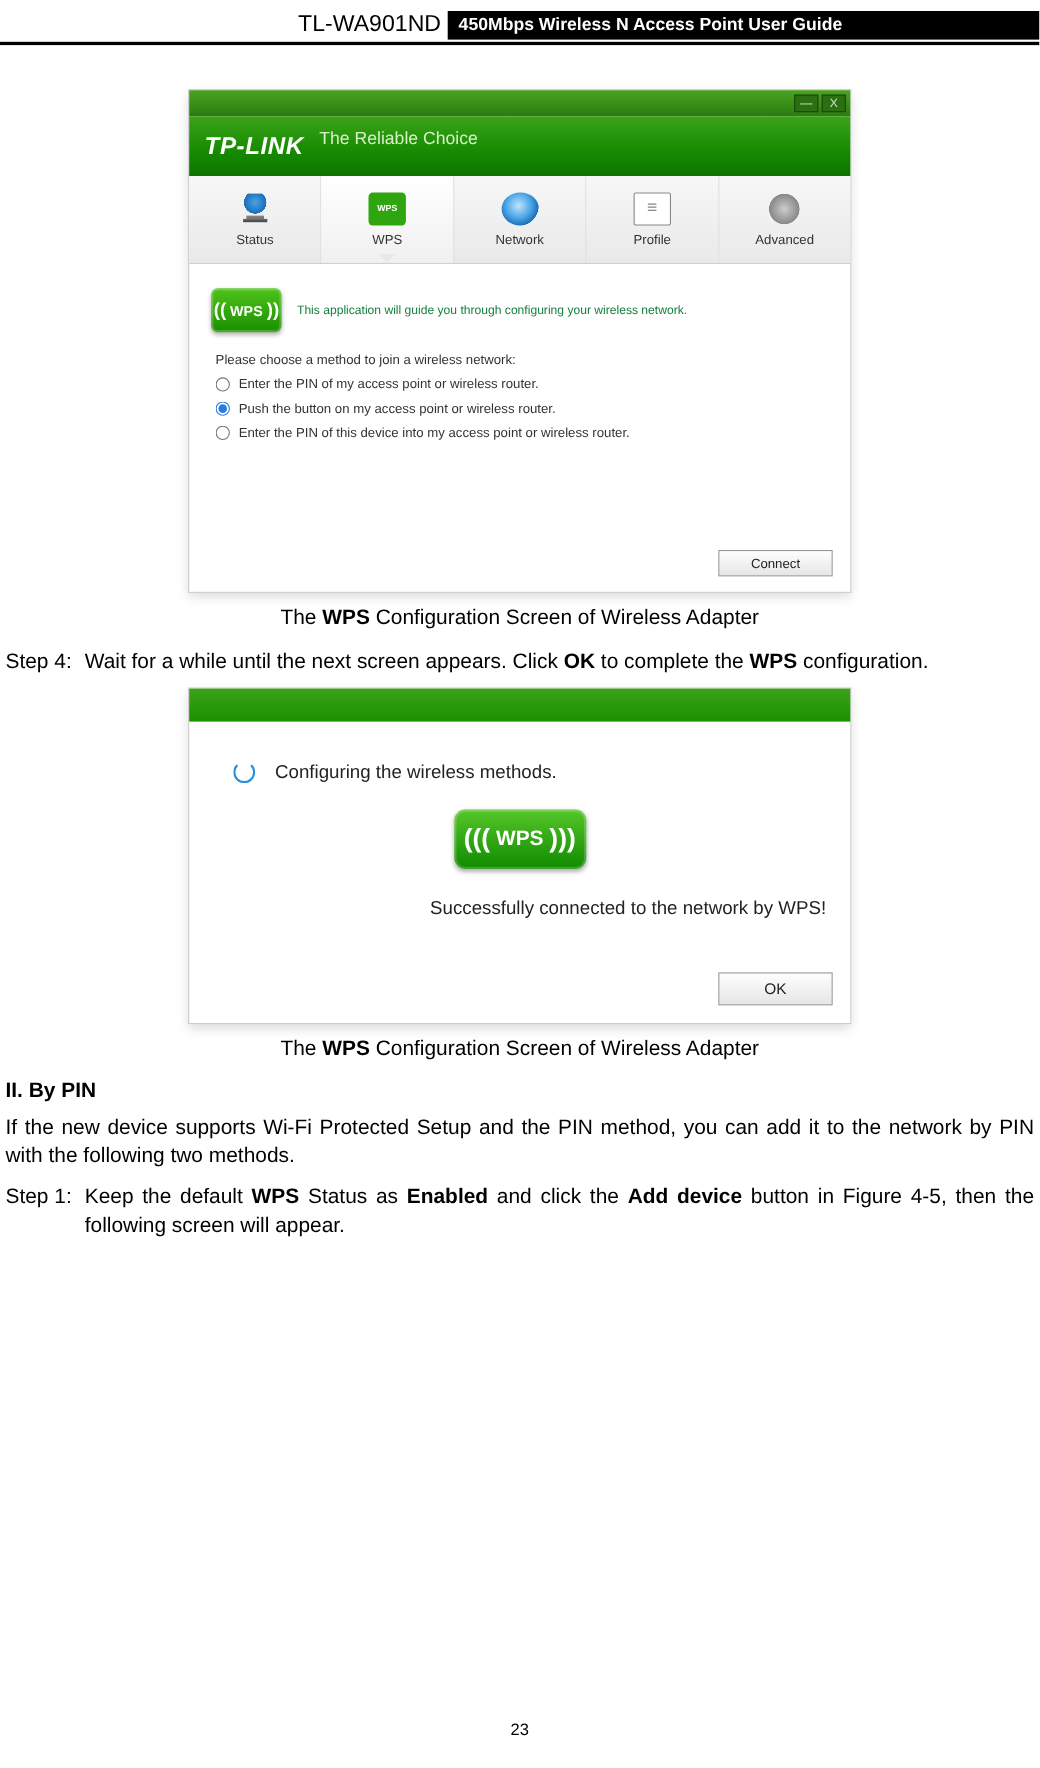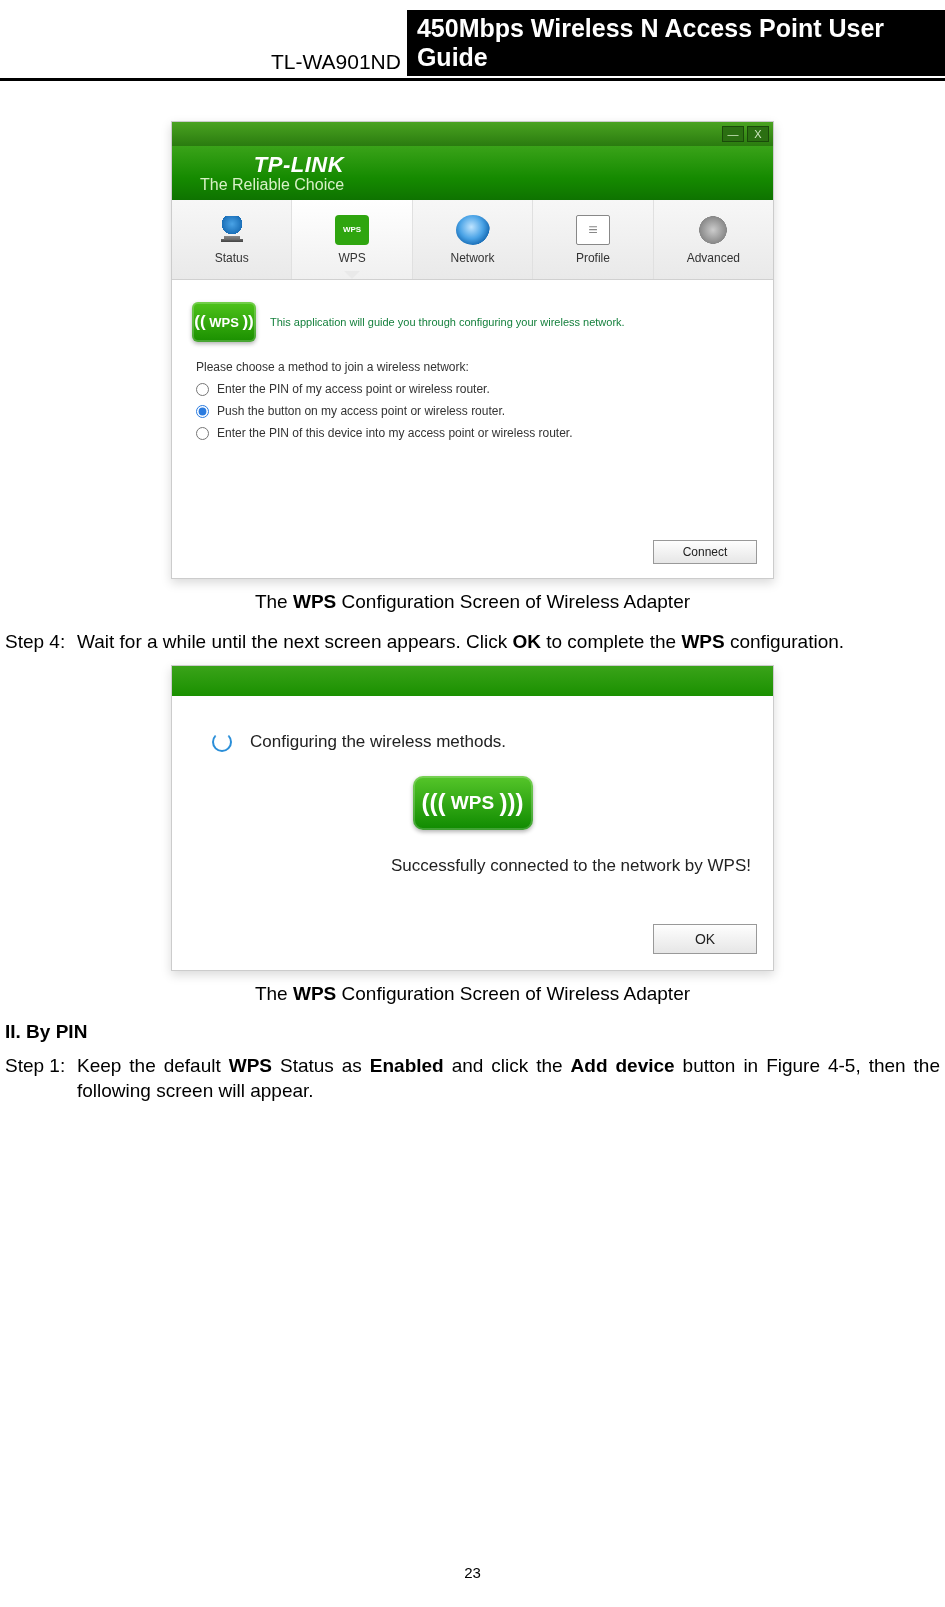--- a/index.html
+++ b/index.html
@@ -1,20 +1,20 @@
 <!DOCTYPE html>
 <html><head>
 <meta charset="utf-8">
 <style>
   * { box-sizing: border-box; margin: 0; padding: 0; }
   body { width: 945px; height: 1607px; font-family: Arial, sans-serif; background: #fff; color: #000; position: relative; }
   .page { padding: 10px 0 0 0; }
   .header-row { display: flex; align-items: flex-end; width: 100%; border-bottom: 3px solid #000; padding-bottom: 2px; margin-bottom: 40px; }
   .model { font-weight: normal; font-size: 21px; padding: 0 6px 2px 6px; margin-left: 265px; }
-  .guide-title { background: #000; color: #fff; font-weight: bold; font-size: 25px; padding: 4px 10px; flex: 1; }
+  .guide-title { background: #000; color: #fff; font-weight: bold; font-size: 16px; padding: 4px 10px; flex: 1; }
   .content { padding: 0 5px; }
   .fig1-wrap { width: 603px; margin: 0 auto 12px auto; border: 1px solid #ccc; box-shadow: 0 4px 10px rgba(0,0,0,0.15); background:#fff;}
   .titlebar { height: 24px; background: linear-gradient(#4aa321,#2a7b0f); display:flex; justify-content:flex-end; align-items:center; padding-right:4px; gap:3px;}
   .titlebar .btn { width:22px; height:16px; background:#2b6f12; border:1px solid #1a4a0a; color:#cfe8c0; font-size:11px; display:flex; align-items:center; justify-content:center; }
   .brand { height: 54px; background: linear-gradient(#3aa319,#158a00 60%,#0e7300); display:flex; align-items:center; padding-left:14px;}
   .brand-name { color:#fff; font-weight:bold; font-style:italic; font-size:22px; letter-spacing:0.5px; font-family: Arial, sans-serif;}
   .brand-tag { color:#d8f1c6; font-size:16px; margin-left:14px; margin-top:-2px;}
   .tabs { height:80px; background: linear-gradient(#f7f7f7,#e9e9e9); border-bottom:1px solid #d0d0d0; display:flex; }
   .tab { flex:1; display:flex; flex-direction:column; align-items:center; justify-content:center; gap:6px; border-right:1px solid #e0e0e0; font-size:12px; color:#333; position:relative;}
   .tab:last-child{border-right:none;}
@@ -58,21 +58,21 @@
     linear-gradient(#888,#666) 50% 82%/16px 4px no-repeat,
     linear-gradient(#666,#444) 50% 92%/22px 3px no-repeat;
     border-radius:3px;
   }
   .ico-wps{ background:#2fa50f; border-radius:4px; position:relative;}
   .ico-wps::after{content:"WPS"; color:#fff; font-size:8px; font-weight:bold; position:absolute; inset:0; display:flex; align-items:center; justify-content:center;}
   .ico-globe{ background: radial-gradient(circle at 45% 40%, #bfe4ff 0%, #4aa3e6 45%, #1a6fb8 70%, transparent 72%); border-radius:50%;}
   .ico-profile{ width:24px; height:30px; background:#fff; border:1px solid #888; border-radius:2px; position:relative;}
   .ico-profile::before{content:"≡"; position:absolute; inset:0; display:flex; align-items:center; justify-content:center; font-size:16px; color:#888;}
   .ico-advanced{ background: radial-gradient(circle at 50% 50%, #ccc 0%, #888 60%, transparent 62%); border-radius:50%;}
-  .brand-block{display:flex; flex-direction:column;align-items:flex-end;}
+  .brand-block{display:flex; flex-direction:row;}
 </style>
 </head>
 <body>
 
 <div class="page">
   <div class="header-row">
     <div class="model">TL-WA901ND</div>
     <div class="guide-title">450Mbps Wireless N Access Point User Guide</div>
   </div>
 
@@ -159,20 +159,21 @@
       <div class="fig2-footer">
         <button class="btn-ok">OK</button>
       </div>
     </div>
 
     <div class="caption">
       <span>The </span><b>WPS</b><span> Configuration Screen of Wireless Adapter</span>
     </div>
 
     <div class="h2">II.   By PIN</div>
+    <div class="para">If the new device supports Wi-Fi Protected Setup and the PIN method, you can add it to the network by PIN with the following two methods.</div>
 
     <div class="step-row">
       <div class="step-label">Step 1:</div>
       <div class="step-body">
         <span>Keep the default </span><b>WPS</b><span> Status as </span><b>Enabled</b><span> and click the </span><b>Add device</b><span> button in Figure 4-5, then the following screen will appear.</span>
       </div>
     </div>
 
   </div>
 </div>

